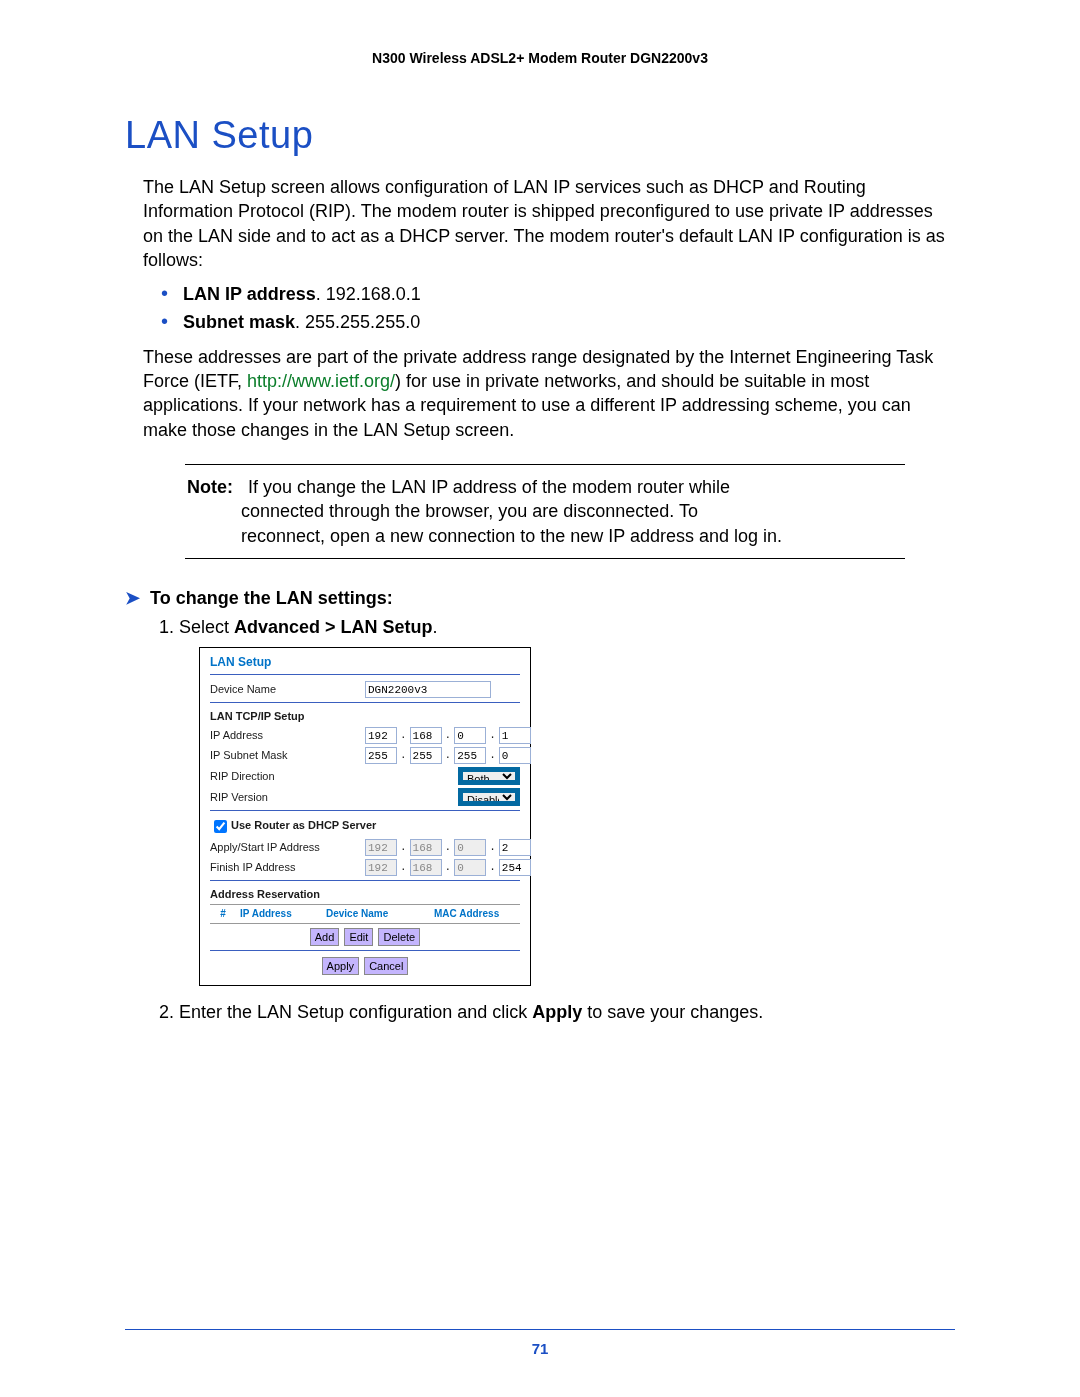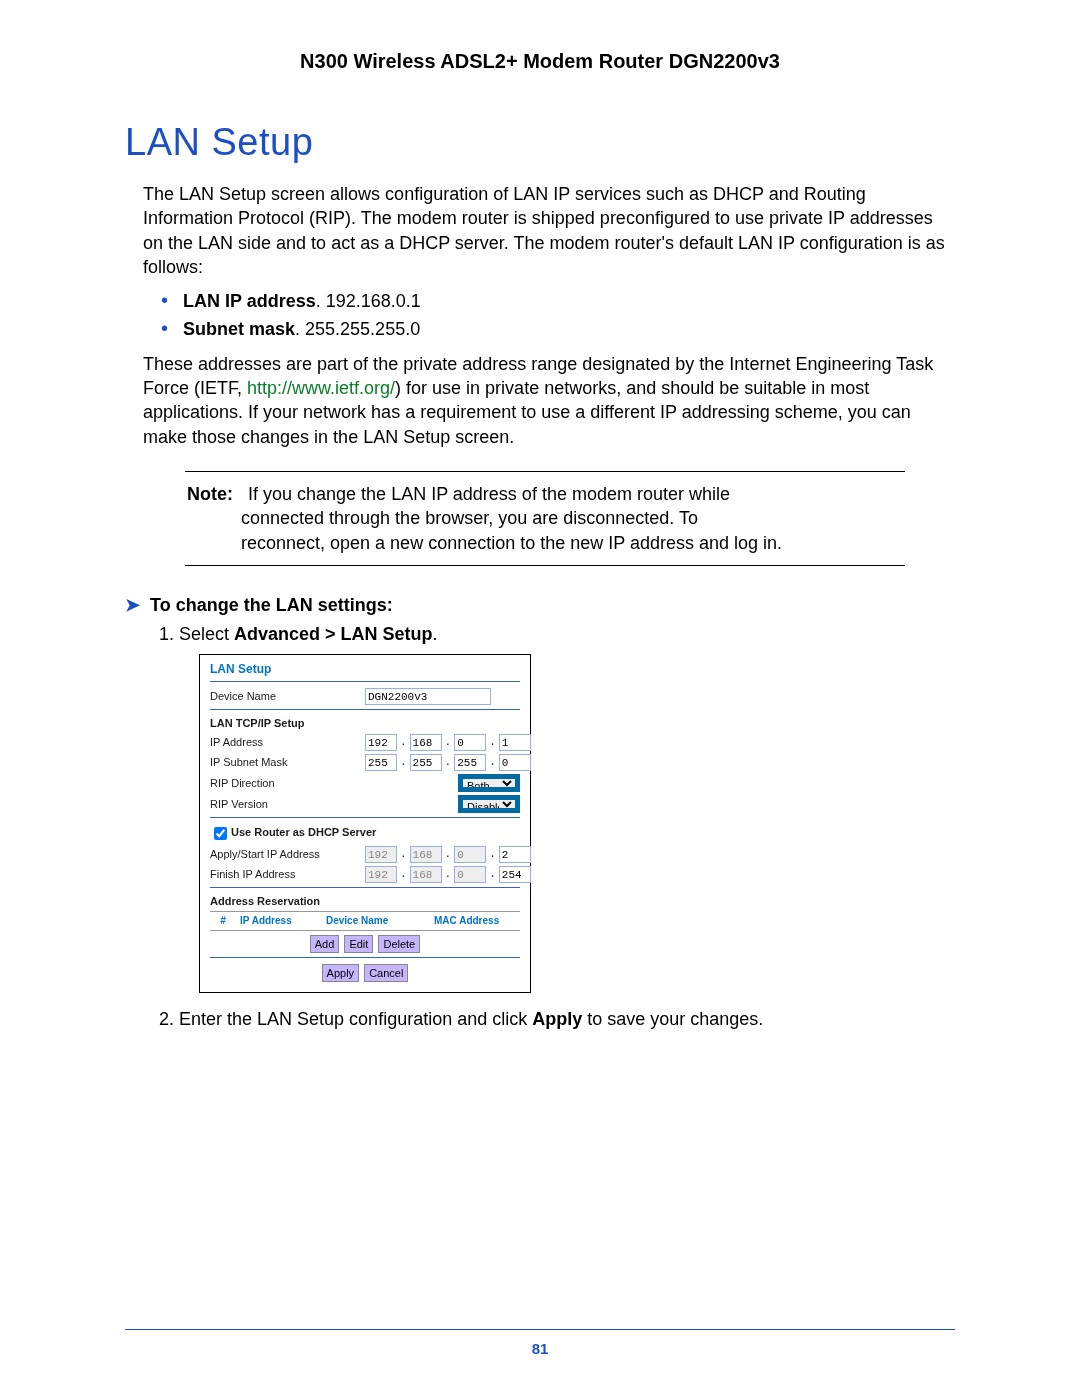--- a/index.html
+++ b/index.html
@@ -12,21 +12,21 @@
   .page {
     width: 1080px;
     height: 1397px;
     position: relative;
     box-sizing: border-box;
     padding: 50px 125px 0 125px;
   }
   .doc-header {
     text-align: center;
     font-weight: bold;
-    font-size: 20px;
+    font-size: 14px;
     margin-bottom: 48px;
   }
   h1.section-title {
     font-family: Arial, Helvetica, sans-serif;
     font-weight: 400;
     color: #1b4fc4;
     font-size: 38px;
     margin: 0 0 18px 0;
     letter-spacing: 0.5px;
   }
@@ -346,15 +346,15 @@
       </div>
     </li>
 
     <li>
       <span>Enter the LAN Setup configuration and click </span><span class="bold">Apply</span><span> to save your changes.</span>
     </li>
   </ol>
 
   <div class="footer">
     <hr class="footer-rule">
-    <div class="footer-page">81</div>
+    <div class="footer-page">71</div>
   </div>
 </div>
 
 </body></html>

